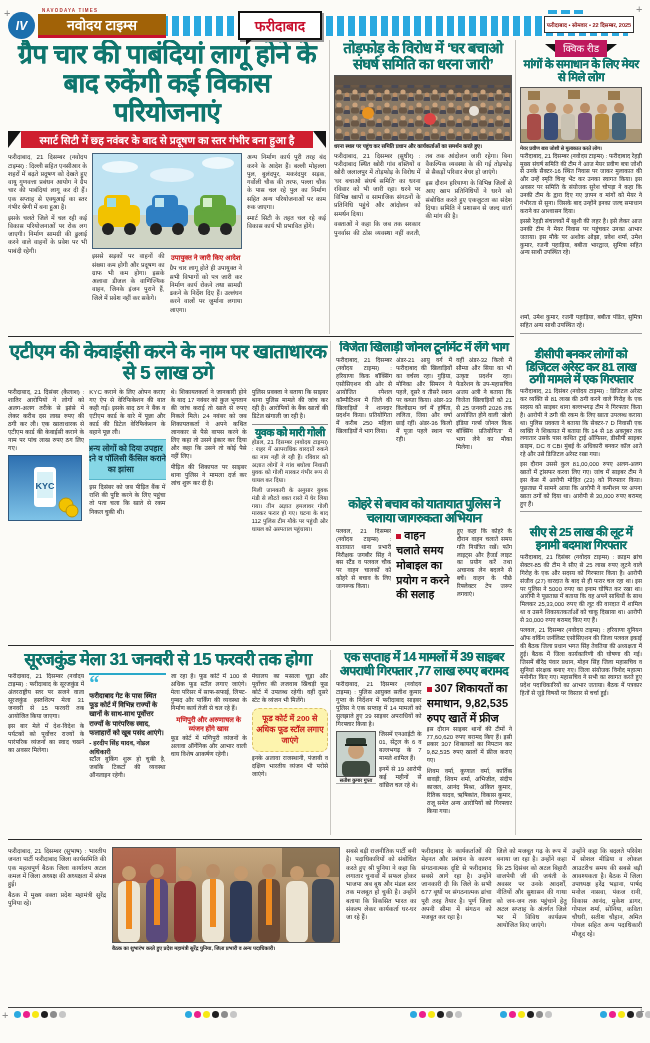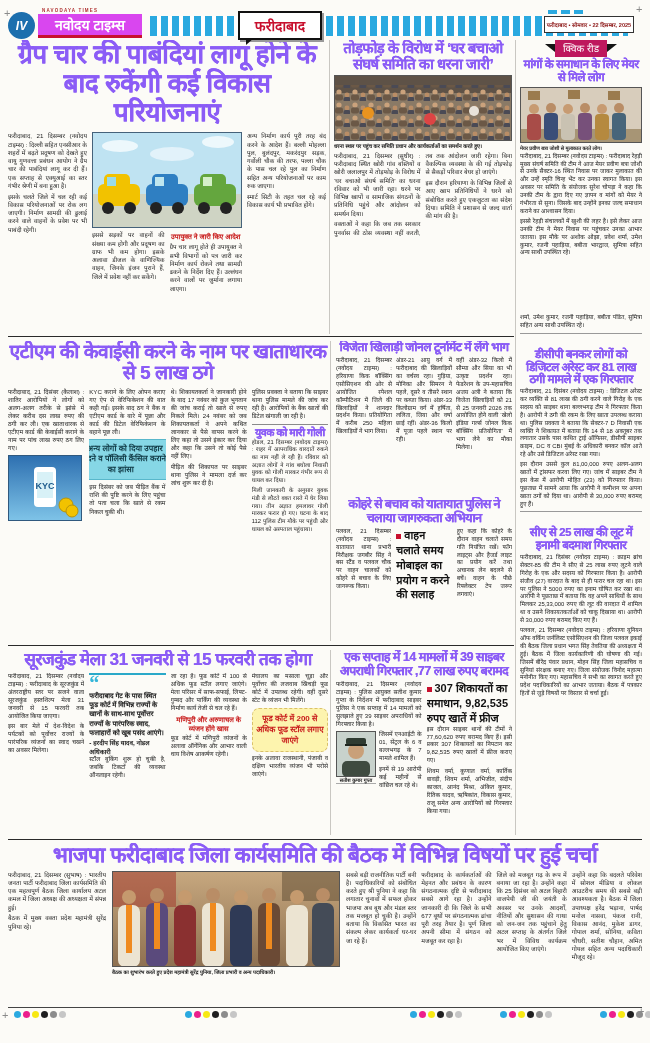--- a/index.html
+++ b/index.html
@@ -6,38 +6,38 @@
   #page{position:relative;width:650px;height:1043px;background:#fcfbf7;overflow:hidden;
         font-family:"Liberation Sans","DejaVu Sans",sans-serif;color:#1b1b1b;margin:0 auto;}
   .plus{position:absolute;color:#8a8a8a;font-size:11px;line-height:1;}
   
   .stripes{position:absolute;left:150px;top:16px;width:478px;height:20px;
            background:repeating-linear-gradient(90deg,#2aa9e0 0 7px,#ffffff 7px 11px);}
   .logo-circle{position:absolute;left:8px;top:12px;width:27px;height:27px;border-radius:50%;
                background:#1c6fae;color:#fff;font-weight:900;font-style:italic;font-size:12px;
                display:flex;align-items:center;justify-content:center;}
   .latin{position:absolute;left:42px;top:8px;font-size:4.5px;letter-spacing:1.2px;color:#b03030;font-weight:700;}
-  .paper-box{position:absolute;left:38px;top:14px;width:104px;height:21px;background:#d946ef;color:#fff;
+  .paper-box{position:absolute;left:38px;top:14px;width:128px;height:21px;background:#a16207;color:#fff;
              font-weight:900;font-size:14px;display:flex;align-items:center;justify-content:center;
              border-bottom:3px solid #c8102e;}
   .edition-badge{position:absolute;left:238px;top:11px;width:80px;height:25px;background:#fff;
                  border:2px solid #111;color:#c8102e;font-weight:900;font-size:14px;z-index:2;
                  display:flex;align-items:center;justify-content:center;box-shadow:2px 2px 0 #999;}
   .edition-badge:after{content:"";position:absolute;left:6px;bottom:-7px;border-top:7px solid #111;
                  border-right:8px solid transparent;}
   .date-dashes{position:absolute;left:548px;top:10px;width:36px;height:4px;
                background:repeating-linear-gradient(90deg,#2aa9e0 0 9px,transparent 9px 13px);}
   .date-box{position:absolute;left:544px;top:16px;width:88px;height:15px;background:#fff;border:1px solid #333;
             font-size:5.6px;font-weight:700;color:#8c1515;display:flex;align-items:center;justify-content:center;}
   
   .hr{position:absolute;height:1px;background:#2a2a2a;}
   .vr{position:absolute;width:1px;background:#c9c7c2;}
   
   .story{position:absolute;overflow:hidden;}
-  .hl{font-weight:900;text-align:center;letter-spacing:-0.4px;line-height:1.12;color:#8b5cf6;
+  .hl{font-weight:900;text-align:center;letter-spacing:-0.4px;line-height:1.12;color:#0f766e;
       text-shadow:0.3px 0 currentColor;}
   .bp{margin:0 0 2.5px;text-align:justify;line-height:1.33;font-size:inherit;}
   .cap{font-size:5.4px;font-weight:700;color:#222;margin:2px 0;line-height:1.2;}
   .colrow{display:flex;gap:5px;}
   .col{flex:1;min-width:0;overflow:hidden;}
   
   .lead-hl{font-size:26px;}
   .strap{display:flex;margin-top:4px;height:17px;}
   .strap .wedge-l{border-top:17px solid #151515;border-right:13px solid transparent;}
   .strap .wedge-r{border-top:17px solid #151515;border-left:13px solid transparent;}
@@ -121,20 +121,25 @@
     <div class="date-box">फरीदाबाद • सोमवार • 22 दिसम्बर, 2025</div>
   </div>
 
   <div class="vr" style="left:329px;top:40px;height:294px;"></div>
   <div class="vr" style="left:515px;top:40px;height:795px;"></div>
   <div class="vr" style="left:330px;top:341px;height:300px;"></div>
   <div class="vr" style="left:330px;top:650px;height:185px;"></div>
 
   <div class="story" style="left:8px;top:40px;width:318px;height:294px;">
     <div class="hl lead-hl">ग्रैप चार की पाबंदियां लागू होने के बाद रुकेंगी कई विकास परियोजनाएं</div>
+    <div class="strap">
+      <div class="wedge-l"></div>
+      <div class="bar">स्मार्ट सिटी में छह नवंबर के बाद से प्रदूषण का स्तर गंभीर बना हुआ है</div>
+      <div class="wedge-r"></div>
+    </div>
     <div class="colrow lead-body">
       <div class="col">
           <p class="bp">फरीदाबाद, 21 दिसम्बर (नवोदय टाइम्स) : दिल्ली सहित एनसीआर के शहरों में बढ़ते प्रदूषण को देखते हुए वायु गुणवत्ता प्रबंधन आयोग ने ग्रैप चार की पाबंदियां लागू कर दी हैं। एक सप्ताह से एक्यूआई का स्तर गंभीर श्रेणी में बना हुआ है।</p>
           <p class="bp">इसके चलते जिले में चल रही कई विकास परियोजनाओं पर रोक लग जाएगी। निर्माण सामग्री की ढुलाई करने वाले वाहनों के प्रवेश पर भी पाबंदी रहेगी।</p>
         </div>
       <div class="lead-mid">
         <svg width="150" height="96" viewBox="0 0 150 96">
           <rect width="150" height="96" fill="#bfe3f2"></rect>
           <ellipse cx="28" cy="14" rx="18" ry="6" fill="#edf8fc"></ellipse>
           <ellipse cx="80" cy="22" rx="22" ry="7" fill="#e2f2fa"></ellipse>
@@ -401,21 +406,20 @@
         <div>
             <p class="bp">शिवम वर्मा, कुणाल वर्मा, कार्तिक बावड़ी, शिवम शर्मा, अभिजीत, संदीप काजल, आनंद मिश्रा, अंकित कुमार, रितिक यादव, ऋषिकांत, विकास कुमार, राजू समेत अन्य आरोपियों को गिरफ्तार किया गया।</p>
           </div>
       </div>
     </div>
   </div>
 
   <div class="hr" style="left:8px;top:839px;width:634px;"></div>
 
   <div class="story" style="left:8px;top:843px;width:634px;height:160px;">
-    <div class="hl bjp-hl">भाजपा फरीदाबाद जिला कार्यसमिति की बैठक में विभिन्न विषयों पर हुई चर्चा</div>
     <div class="bjp-row">
       <div class="bjp-colA">
           <p class="bp">फरीदाबाद, 21 दिसम्बर (सुभाष) : भारतीय जनता पार्टी फरीदाबाद जिला कार्यसमिति की एक महत्वपूर्ण बैठक जिला कार्यालय अटल कमल में जिला अध्यक्ष की अध्यक्षता में संपन्न हुई।</p>
           <p class="bp">बैठक में मुख्य वक्ता प्रदेश महामंत्री सुरेंद्र पुनिया रहे।</p>
         </div>
       <div class="bjp-photo">
         <svg width="228" height="96" viewBox="0 0 228 96">
           <defs>
               <linearGradient id="g-bjp" x1="0" y1="0" x2="0" y2="1">
             <stop offset="0" stop-color="#c7a87f"></stop>

